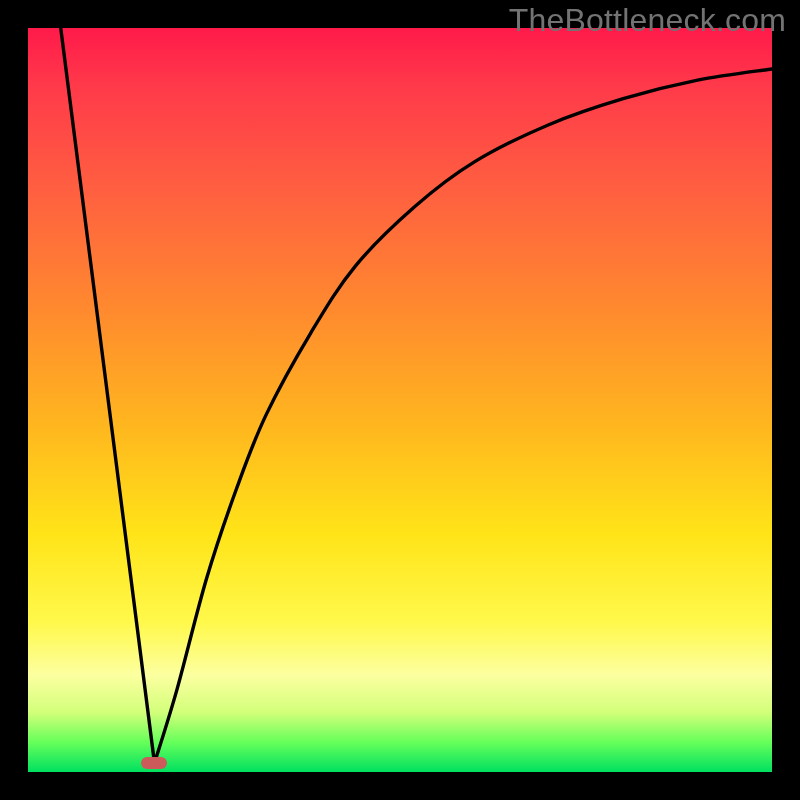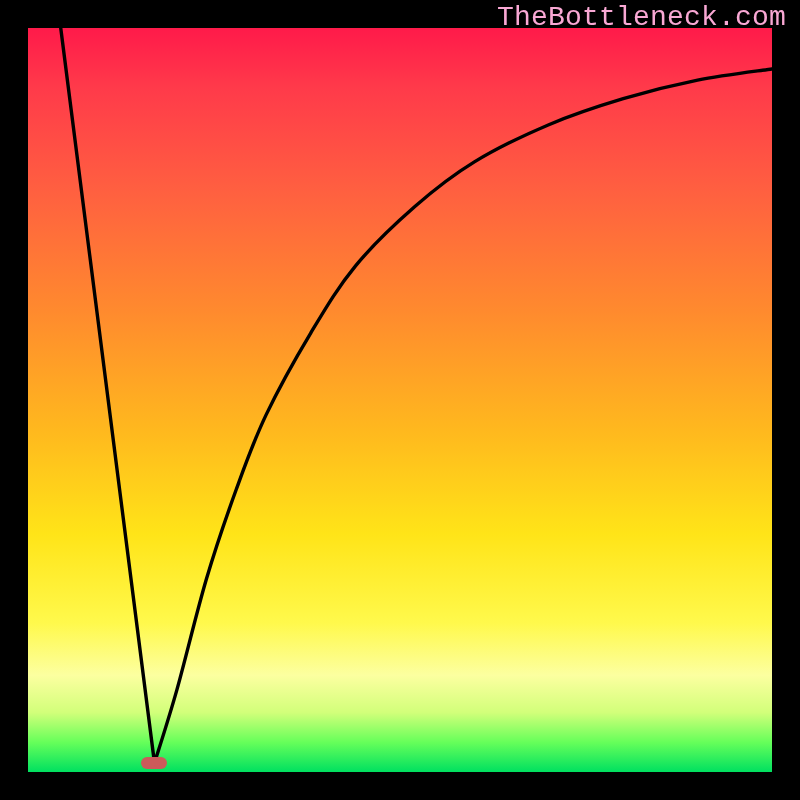--- a/index.html
+++ b/index.html
@@ -14,27 +14,26 @@
   .chart-wrap {
     position: relative;
     width: 800px;
     height: 800px;
     background: #000;
   }
   .watermark {
     position: absolute;
     top: 2px;
     right: 14px;
-    color: #f9a8d4;
-    font-size: 28px;
+    color: #737373;
+    font-size: 32px;
     font-weight: 400;
     letter-spacing: 0.2px;
     z-index: 10;
     user-select: none;
-    font-family: Liberation Mono, monospace;
   }
   .plot-area {
     position: absolute;
     left: 28px;
     top: 28px;
     width: 744px;
     height: 744px;
     background: linear-gradient(
       to bottom,
       #ff1a4a 0%,

